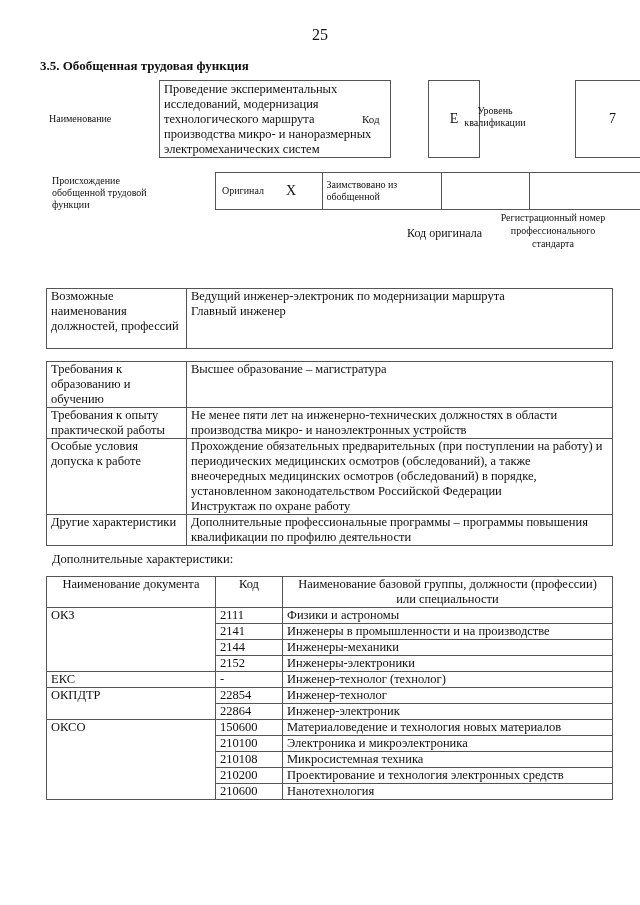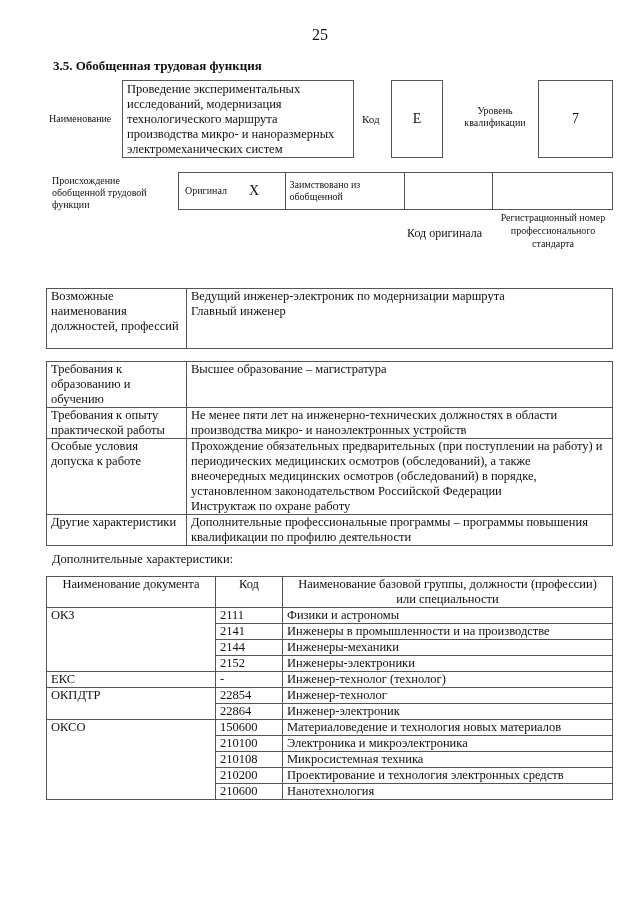--- a/index.html
+++ b/index.html
@@ -1,22 +1,22 @@
 <!DOCTYPE html>
 <html><head>
 <meta charset="utf-8">
 <style>
   html, body { margin: 0; padding: 0; background: #ffffff; }
   body { width: 640px; height: 905px; position: relative; overflow: hidden;
          font-family: "Liberation Serif", "DejaVu Serif", serif; color: #111; }
   .abs { position: absolute; }
   .page-num { top: 26px; left: 0; width: 640px; text-align: center; font-size: 16px; }
-  .section-title { top: 58px; left: 53px; font-size: 13px; font-weight: bold; }
+  .section-title { top: 58px; left: 40px; font-size: 13px; font-weight: bold; }
   .small { font-size: 10px; line-height: 12px; }
-  .box { border: 1px solid #555; box-sizing: border-box; }
+  .box { border: 1px solid #555; box-sizing: border-box; margin-left: 37px; }
   .name-box { left: 122px; top: 80px; width: 232px; height: 78px; padding: 1px 4px;
               font-size: 12.5px; line-height: 15px; }
   .code-box { left: 391px; top: 80px; width: 52px; height: 78px; display: flex;
               align-items: center; justify-content: center; font-size: 14px; }
   .level-box { left: 538px; top: 80px; width: 75px; height: 78px; display: flex;
                align-items: center; justify-content: center; font-size: 14px; }
   .lbl-name { left: 49px; top: 113px; }
   .lbl-code { left: 362px; top: 113px; font-size: 11px; }
   .lbl-level { left: 455px; top: 105px; width: 80px; text-align: center; }
   .lbl-origin { left: 52px; top: 175px; width: 120px; }

